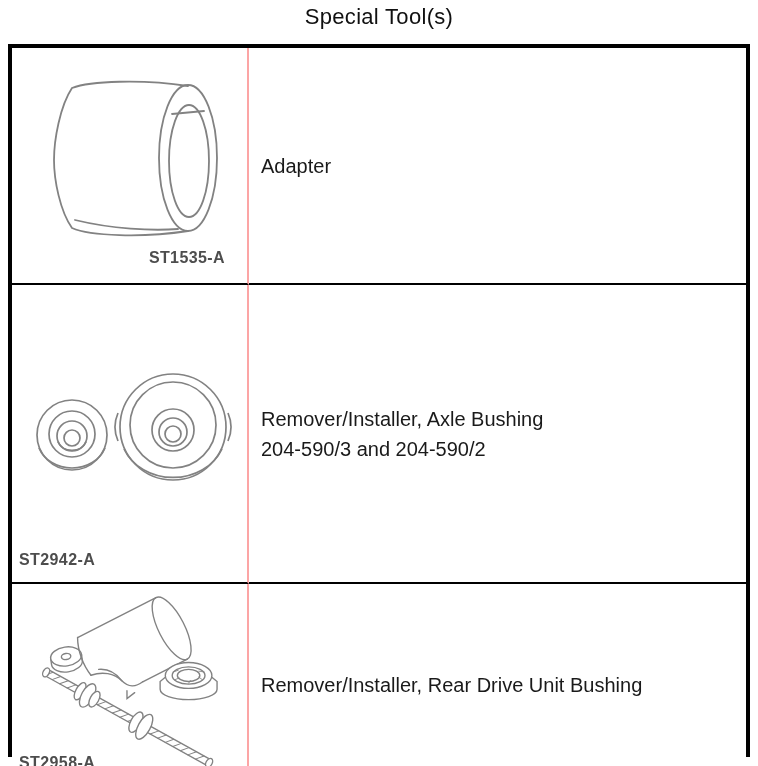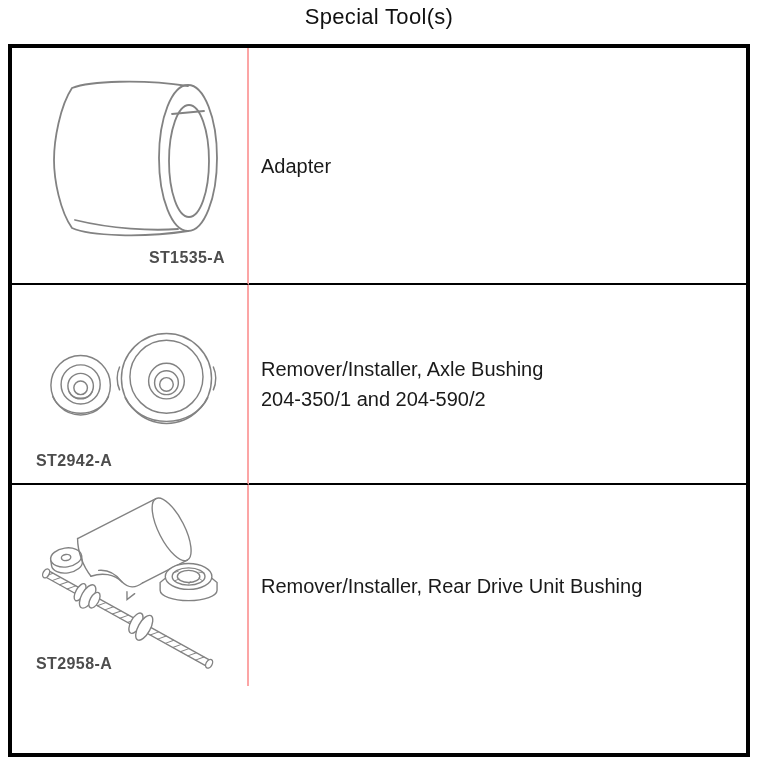--- a/index.html
+++ b/index.html
@@ -39,38 +39,38 @@
     display: grid;
     grid-template-columns: 237px 497px;
   }
   .cell {
     box-sizing: border-box;
     position: relative;
     background: #ffffff;
   }
   .cell-figure { border-right: 2px solid #fca5a5; }
   .row-1 .cell { height: 237px; border-bottom: 2px solid #000000; }
-  .row-2 .cell { height: 200px; border-bottom: 2px solid #000000; }
+  .row-2 .cell { height: 299px; border-bottom: 2px solid #000000; }
   .row-3 .cell { height: 201px; }
   .figure-svg {
     position: absolute;
     left: 0;
     top: 0;
     width: 100%;
     height: 100%;
   }
   .figure-label {
     position: absolute;
     font-size: 16px;
     font-weight: bold;
     letter-spacing: 0.4px;
     color: #4d4d4d;
   }
   .label-br { right: 22px; bottom: 16px; }
-  .label-bl { left: 24px; bottom: 13px; }
+  .label-bl { left: 7px; bottom: 13px; }
   .cell-text {
     display: flex;
     flex-direction: column;
     justify-content: center;
     padding-left: 12px;
     padding-right: 8px;
     font-size: 20px;
     color: #1a1a1a;
   }
   .cell-text .line { line-height: 30px; white-space: nowrap; }
@@ -123,21 +123,21 @@
               <circle cy="7" r="8"></circle>
               <path d="M -55 -14 A 57 44 0 0 0 -55 14"></path>
               <path d="M 55 -14 A 57 44 0 0 1 55 14"></path>
             </g>
           </g>
         </svg>
         <div class="figure-label label-bl">ST2942-A</div>
       </div>
       <div class="cell cell-text">
         <div class="line">Remover/Installer, Axle Bushing</div>
-        <div class="line">204-350/1 and 204-590/2</div>
+        <div class="line">204-590/3 and 204-590/2</div>
       </div>
     </div>
 
     <div class="tool-row row-3">
       <div class="cell cell-figure">
         <svg class="figure-svg" viewBox="0 0 235 233" preserveAspectRatio="xMidYMid meet">
           <g stroke="#828282" stroke-width="1.6" fill="none" stroke-linecap="round">
 
             <g transform="translate(20,102) rotate(29)">
               <path d="M 0 -4 L 218 -4 M 0 4 L 218 4"></path>

